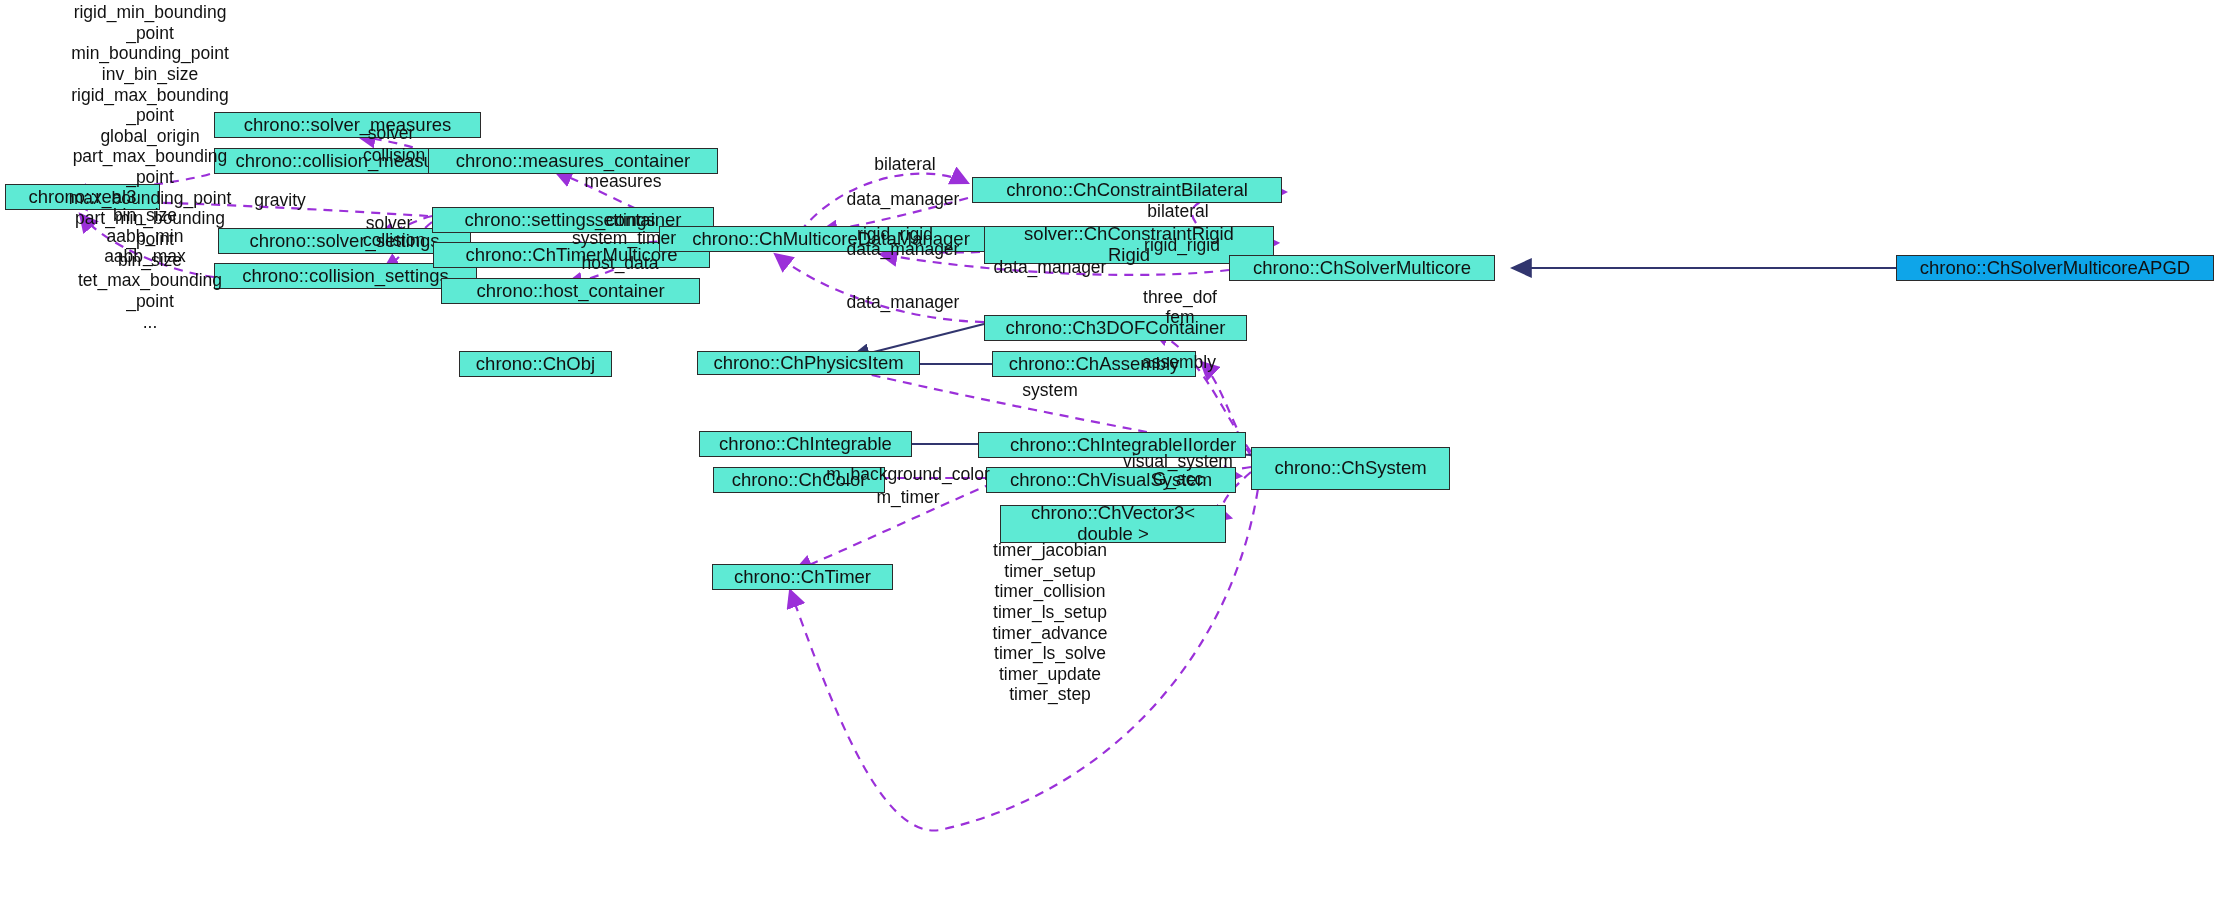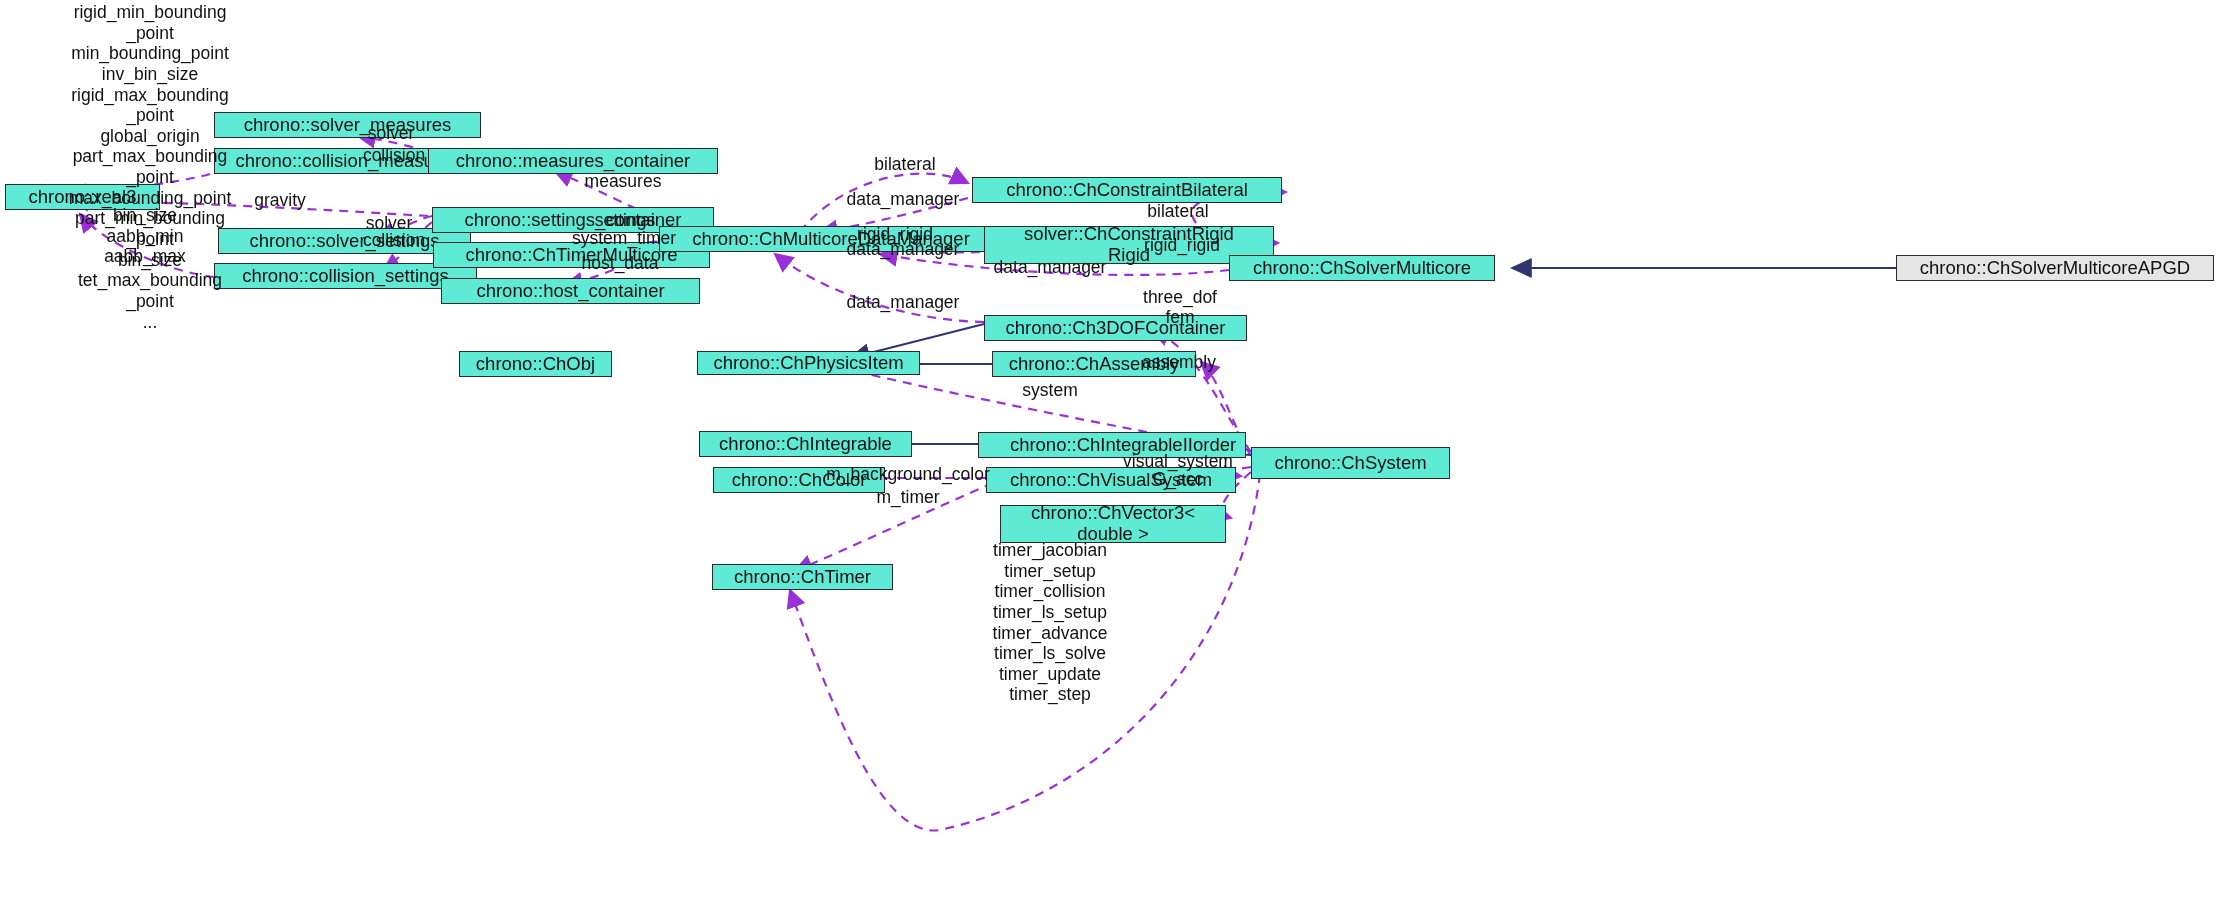--- a/index.html
+++ b/index.html
@@ -31,21 +31,21 @@
     font-size: 18.5px;
     line-height: 1.12;
     display: flex;
     align-items: center;
     justify-content: center;
     text-align: center;
     white-space: pre-line;
     padding: 2px 6px;
   }
   .node.highlight {
-    background: #e5e5e5;
+    background: #0ea5e9;
   }
   .edge-label {
     position: absolute;
     font-size: 17.5px;
     color: #111111;
     white-space: pre-line;
     text-align: center;
     line-height: 1.15;
     transform: translate(-50%, -50%);
     pointer-events: none;
@@ -164,21 +164,21 @@
   <div class="node" style="left:459px; top:351px; width:153px; height:26px;">chrono::ChObj</div>
   <div class="node" style="left:697px; top:351px; width:223px; height:24px;">chrono::ChPhysicsItem</div>
   <div class="node" style="left:992px; top:351px; width:204px; height:26px;">chrono::ChAssembly</div>
   <div class="node" style="left:699px; top:431px; width:213px; height:26px;">chrono::ChIntegrable</div>
   <div class="node" style="left:978px; top:432px; width:268px; height:26px;padding-left:28px;">chrono::ChIntegrableIIorder</div>
   <div class="node" style="left:713px; top:467px; width:172px; height:26px;">chrono::ChColor</div>
   <div class="node" style="left:986px; top:467px; width:250px; height:26px;">chrono::ChVisualSystem</div>
   <div class="node" style="left:1000px; top:505px; width:226px; height:38px;">chrono::ChVector3&lt;
 double &gt;</div>
   <div class="node" style="left:712px; top:564px; width:181px; height:26px;">chrono::ChTimer</div>
-  <div class="node" style="left:1251px; top:447px; width:199px; height:32px;">chrono::ChSystem</div>
+  <div class="node" style="left:1251px; top:447px; width:199px; height:43px;">chrono::ChSystem</div>
   <div class="node" style="left:1229px; top:255px; width:266px; height:26px;">chrono::ChSolverMulticore</div>
   <div class="node highlight" style="left:1896px; top:255px; width:318px; height:26px;">chrono::ChSolverMulticoreAPGD</div>
 
   <div class="field-list" style="left:150px; top:2px;text-align:center;">rigid_min_bounding
 _point
 min_bounding_point
 inv_bin_size
 rigid_max_bounding
 _point
 global_origin

